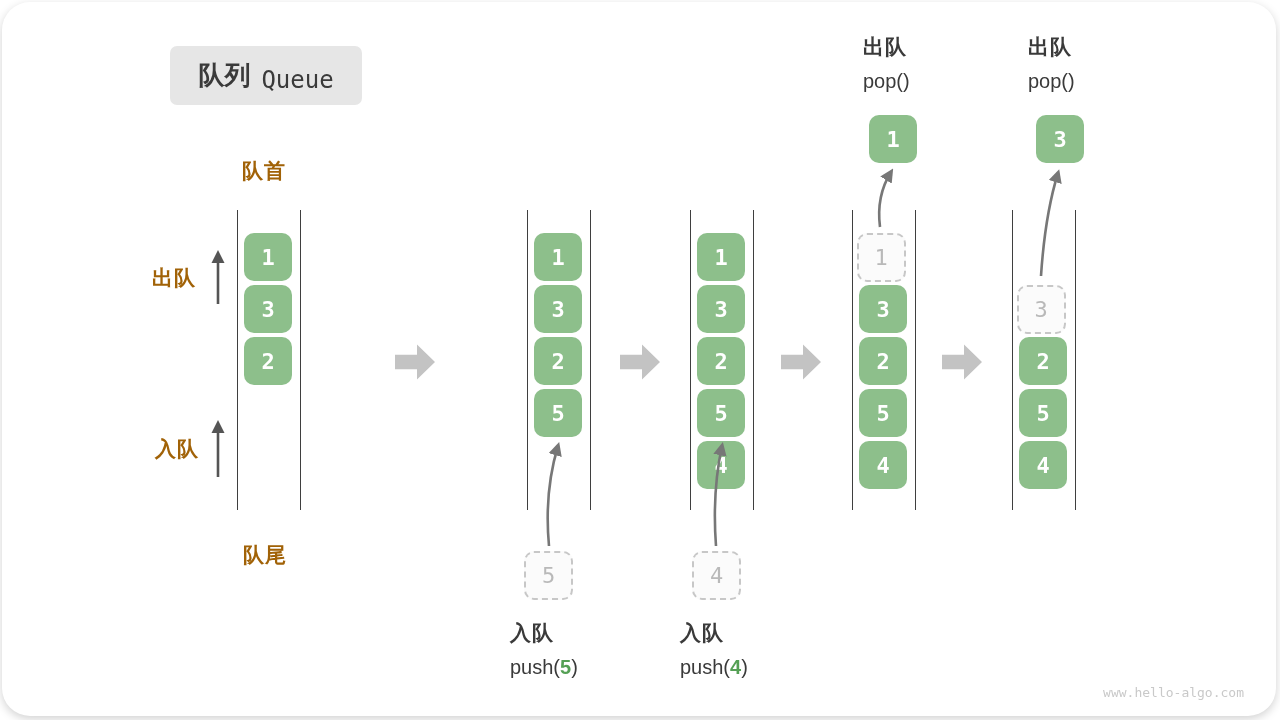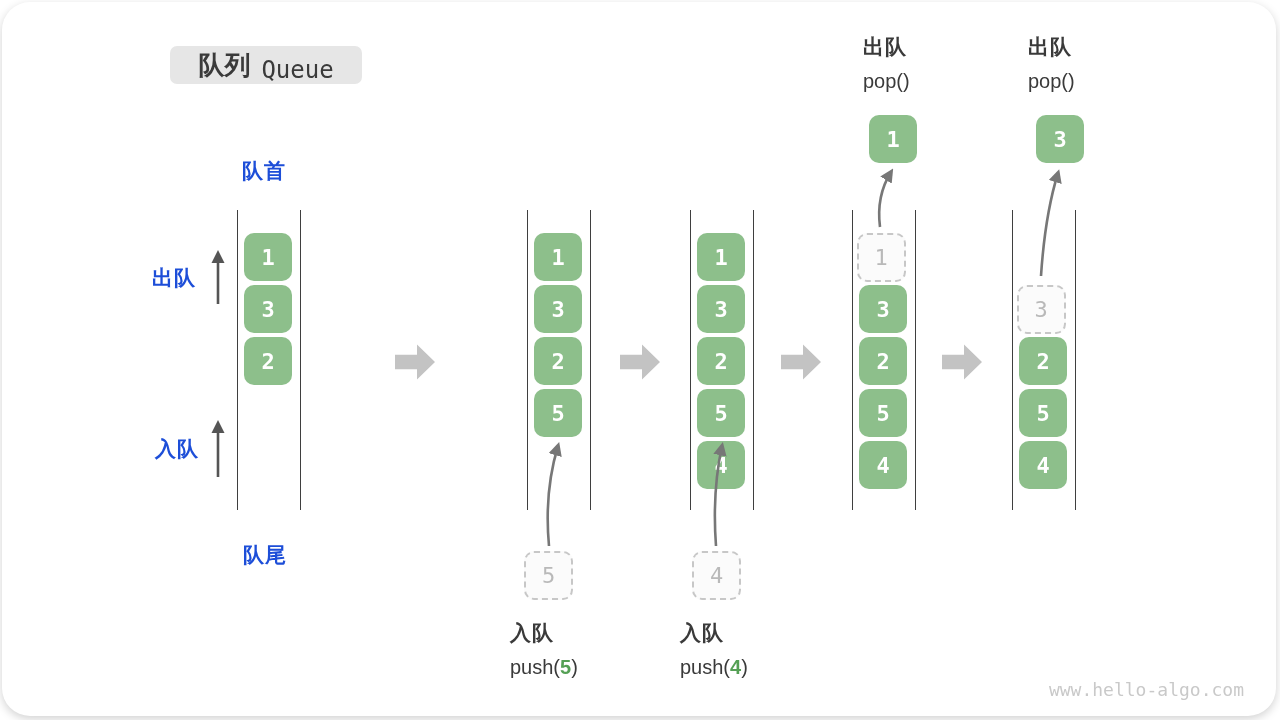--- a/index.html
+++ b/index.html
@@ -1,23 +1,23 @@
 <!DOCTYPE html>
 <html><head>
 <meta charset="utf-8">
 <style>
   html,body{margin:0;padding:0;background:#fff;}
   .stage{position:relative;width:1280px;height:720px;font-family:"Liberation Sans","DejaVu Sans",sans-serif;overflow:hidden;}
   .card{position:absolute;left:2px;top:2px;width:1274px;height:714px;background:#ffffff;border-radius:28px;box-shadow:0 3px 10px rgba(0,0,0,0.18);}
 
-  .title-badge{position:absolute;left:170px;top:46px;width:192px;height:38px;background:#e6e6e6;border-radius:7px;display:flex;align-items:center;justify-content:center;gap:11px;}
+  .title-badge{position:absolute;left:170px;top:46px;width:192px;height:59px;background:#e6e6e6;border-radius:7px;display:flex;align-items:center;justify-content:center;gap:11px;}
   .title-zh{font-size:26px;font-weight:bold;color:#3a3a3a;}
   .title-en{font-family:"DejaVu Sans Mono",monospace;font-size:24px;color:#3a3a3a;margin-top:9px;}
 
-  .side-label{position:absolute;font-size:21px;font-weight:bold;color:#1d4ed8;letter-spacing:1px;}
+  .side-label{position:absolute;font-size:21px;font-weight:bold;color:#a16207;letter-spacing:1px;}
 
   .col{position:absolute;top:210px;width:62px;height:300px;border-left:1.5px solid #3f3f3f;border-right:1.5px solid #3f3f3f;}
   .box{position:absolute;left:6px;width:48px;height:48px;border-radius:10px;background:#8dbf8b;color:#ffffff;
        font-family:"DejaVu Sans Mono",monospace;font-size:22px;font-weight:bold;
        display:flex;align-items:center;justify-content:center;}
   .box.ghost{background:#fbfbfb;border:2.5px dashed #c7c7c7;color:#b9b9b9;left:3.5px;width:45px;height:45px;font-weight:normal;}
   .float-box{position:absolute;width:48px;height:48px;border-radius:10px;background:#8dbf8b;color:#fff;
        font-family:"DejaVu Sans Mono",monospace;font-size:22px;font-weight:bold;
        display:flex;align-items:center;justify-content:center;}
   .float-ghost{position:absolute;width:45px;height:45px;border-radius:10px;background:#fbfbfb;border:2.5px dashed #c7c7c7;color:#b9b9b9;
@@ -25,21 +25,21 @@
        display:flex;align-items:center;justify-content:center;}
 
   .block-arrow{position:absolute;width:40px;height:38px;background:#c3c3c3;
        clip-path:polygon(0% 31%, 55% 31%, 55% 4%, 100% 50%, 55% 96%, 55% 69%, 0% 69%);}
 
   .op-label{position:absolute;color:#3a3a3a;}
   .op-title{font-size:21px;font-weight:600;letter-spacing:1px;line-height:34px;}
   .op-code{font-family:Liberation Sans, sans-serif;font-size:20px;line-height:34px;}
   .op-code .arg{color:#55a055;font-weight:bold;}
 
-  .watermark{position:absolute;right:36px;bottom:20px;font-family:"DejaVu Sans Mono",monospace;font-size:18px;color:#c9c9c9;}
+  .watermark{position:absolute;right:36px;bottom:20px;font-family:"DejaVu Sans Mono",monospace;font-size:13px;color:#c9c9c9;}
   svg.overlay{position:absolute;left:0;top:0;pointer-events:none;}
 </style>
 </head>
 <body>
 
 <div class="stage">
   <div class="card"></div>
 
   <div class="title-badge">
     <span class="title-zh">队列</span>

